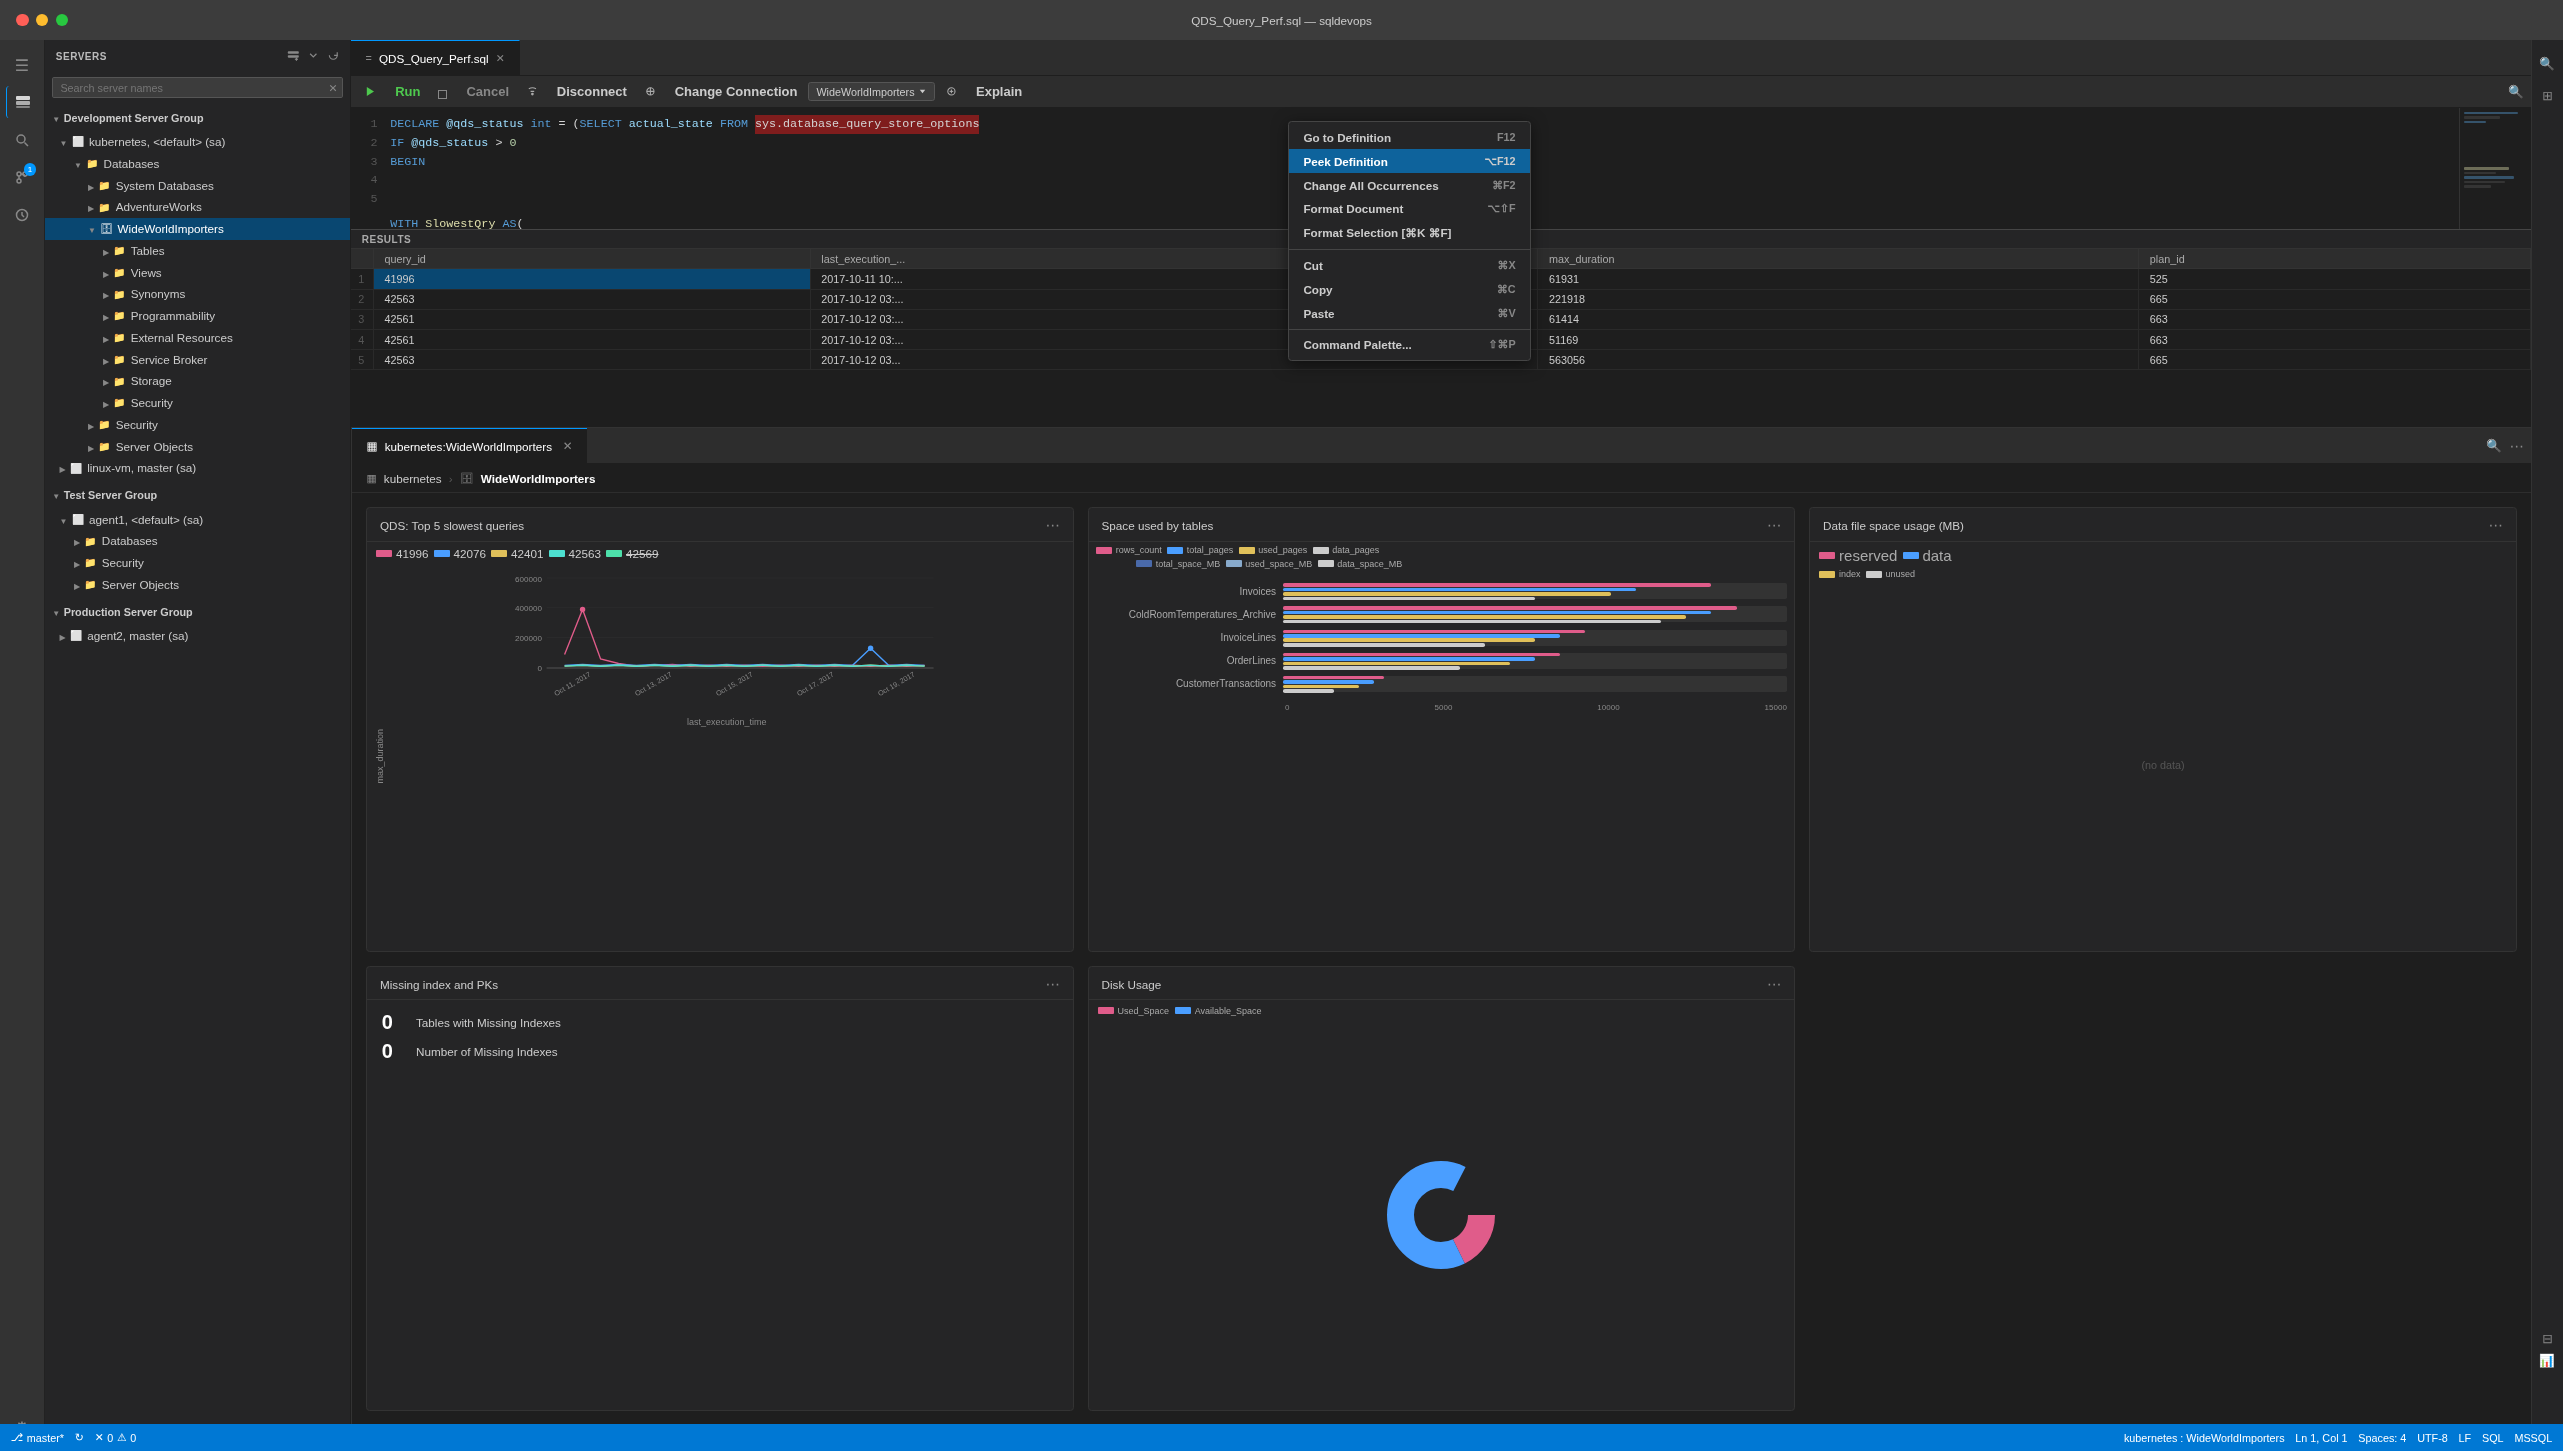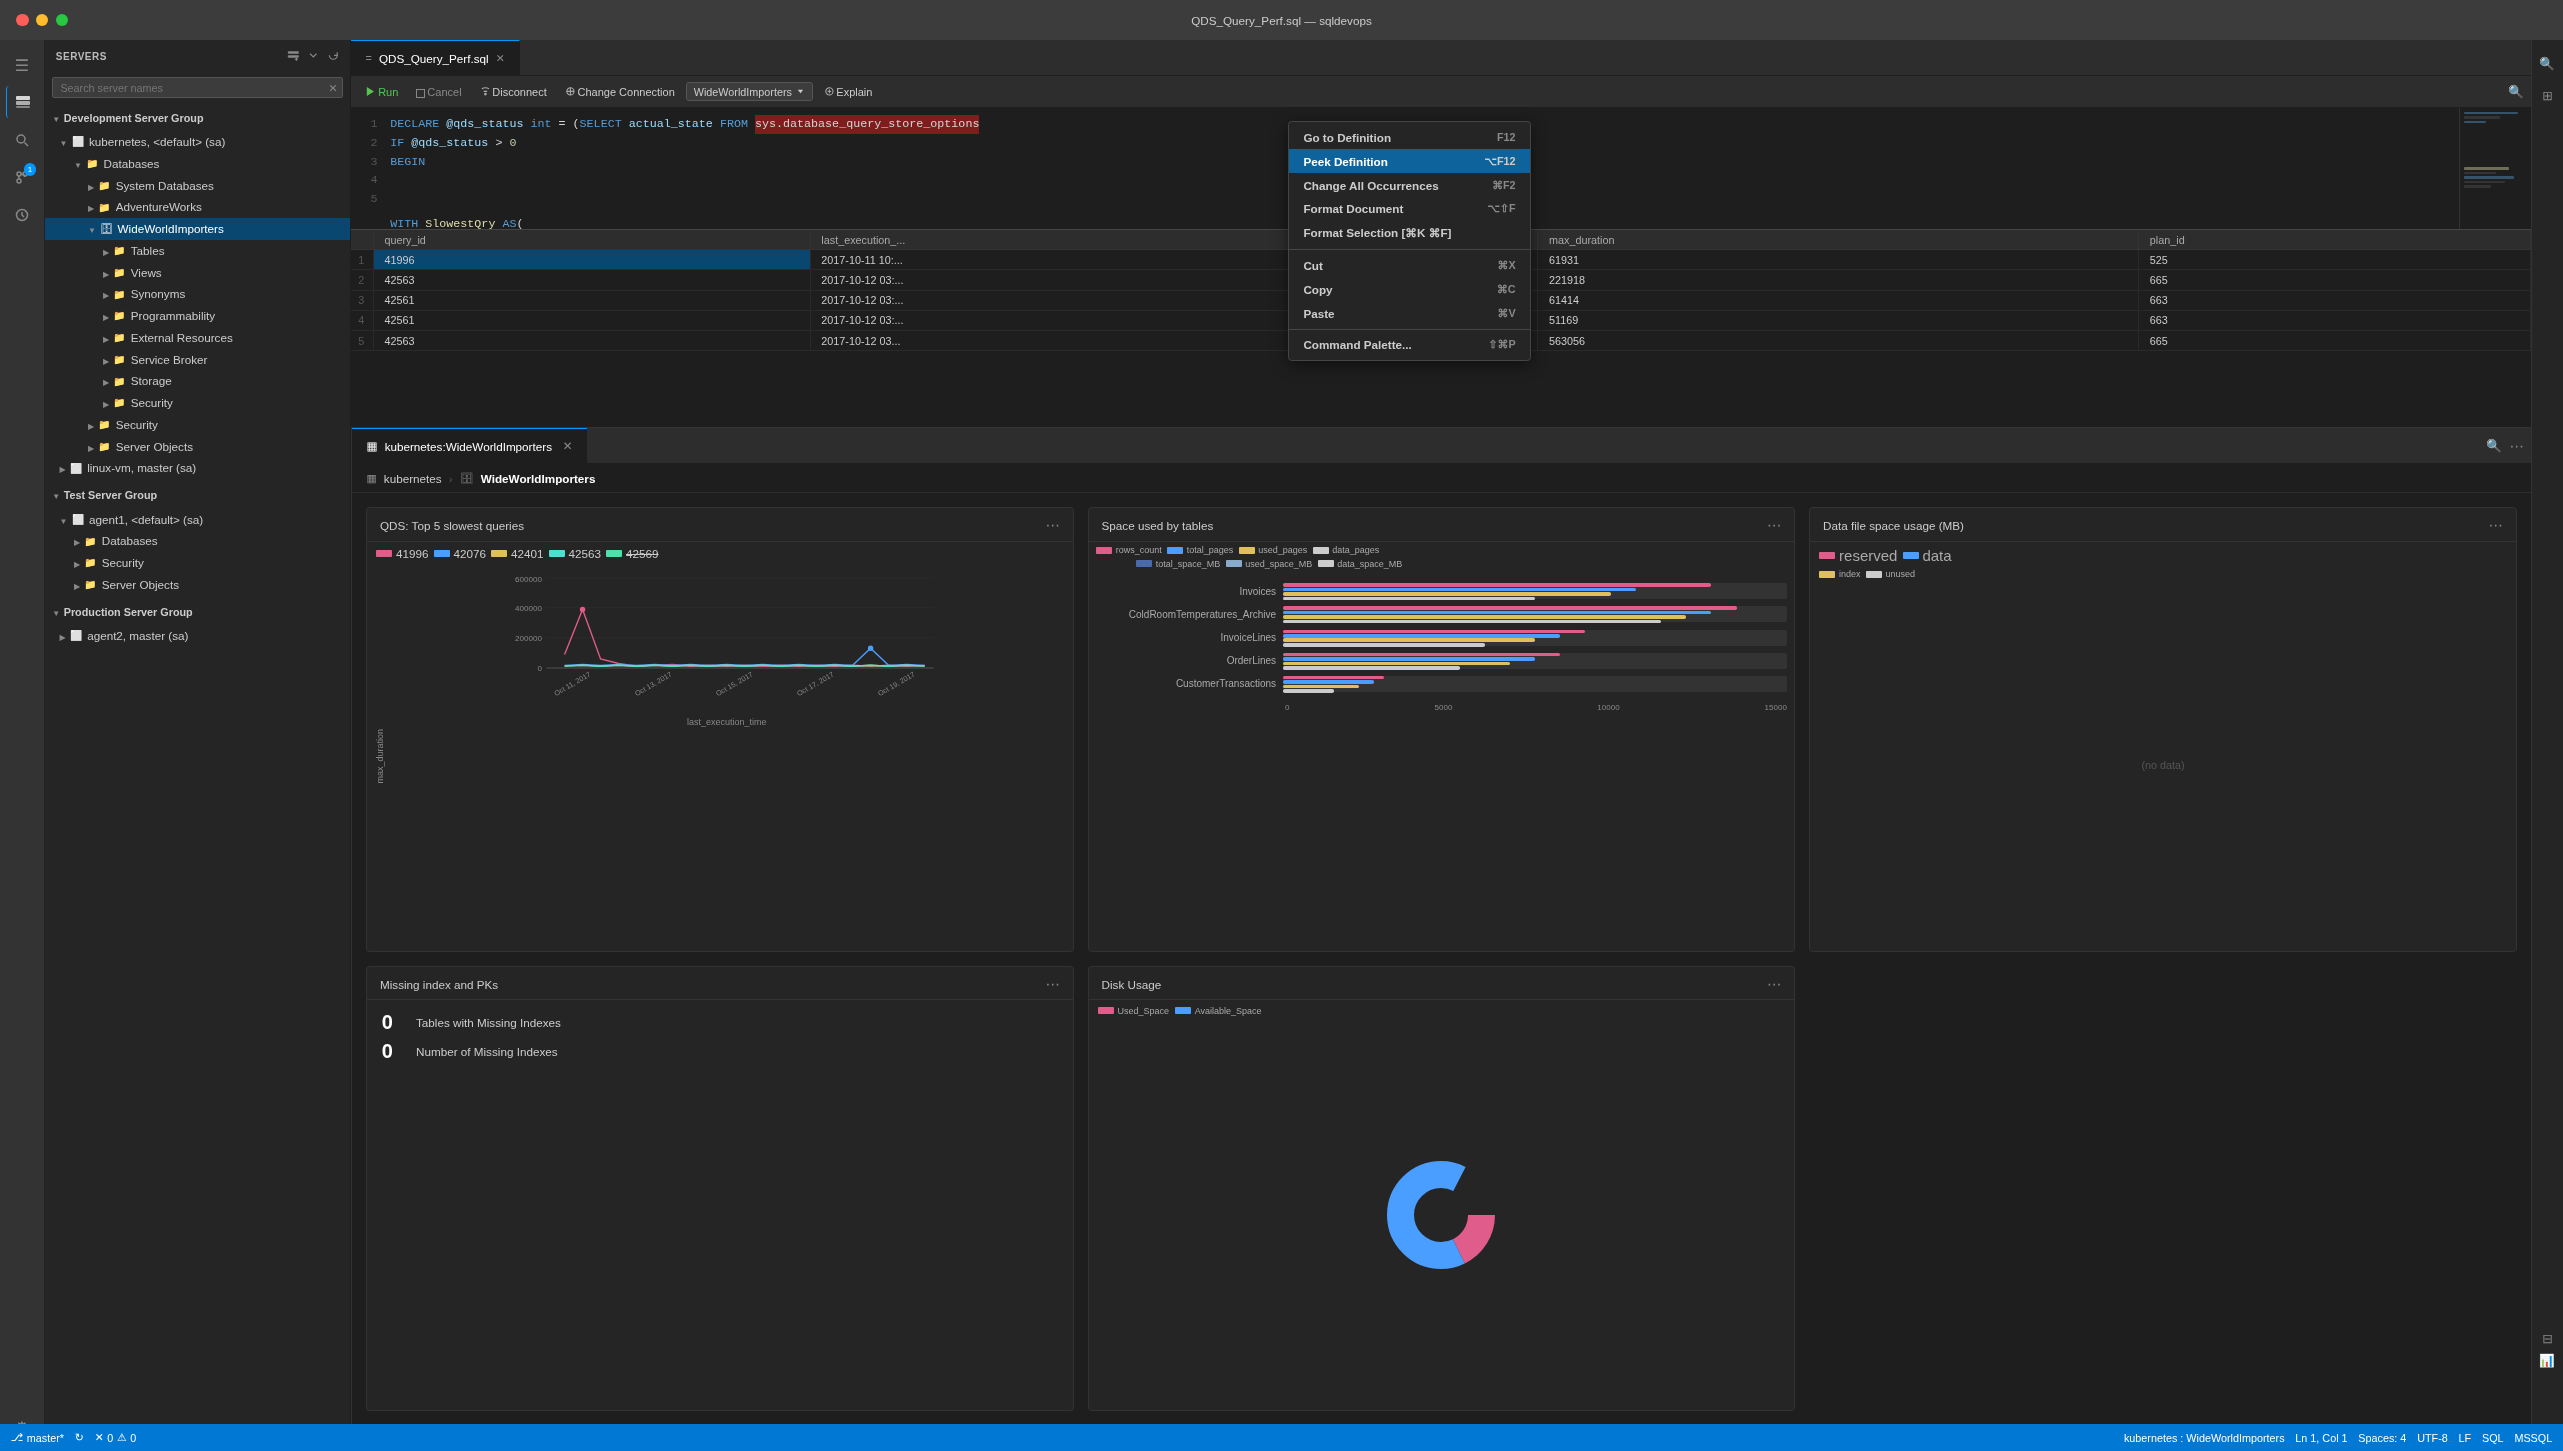--- a/index.html
+++ b/index.html
@@ -203,28 +203,29 @@
       display: flex;
       align-items: center;
       padding: 0 7.2px;
       gap: 3.6px;
       border-bottom: 0.9px solid #1e1e1e;
       flex-shrink: 0;
     }
     .toolbar-btn {
       display: flex;
       align-items: center;
-      gap: 2px;
+      gap: 19px;
       padding: 2.7px 7.2px;
-      font-size: 11px;
+      font-size: 13px;
       color: #ccc;
       cursor: pointer;
       border-radius: 2.7px;
       border: none;
       background: transparent;
+      font-weight: bold;
     }
     .toolbar-btn.run { color: #4ec94e; }
     .toolbar-btn.cancel { color: #888; align-items: flex-end; }
     .db-selector {
       display: flex;
       align-items: center;
       gap: 3.6px;
       background: #3c3c3c;
       border: 0.9px solid #555;
       padding: 2.7px 7.2px;
@@ -815,20 +816,21 @@
               <div class="mini-line" style="width:32px"></div>
               <div class="mini-line kw" style="width:50px"></div>
               <div class="mini-line" style="width:41px"></div>
               <div class="mini-line" style="width:27px"></div>
             </div>
           </div>
         </div>
       </div>
 
       <div class="results-pane">
+        <div class="results-header">RESULTS</div>
         <div class="results-table">
           <table>
             <thead>
               <tr>
                 <th></th>
                 <th>query_id</th>
                 <th>last_execution_...</th>
                 <th>max_duration</th>
                 <th>plan_id</th>
               </tr>

